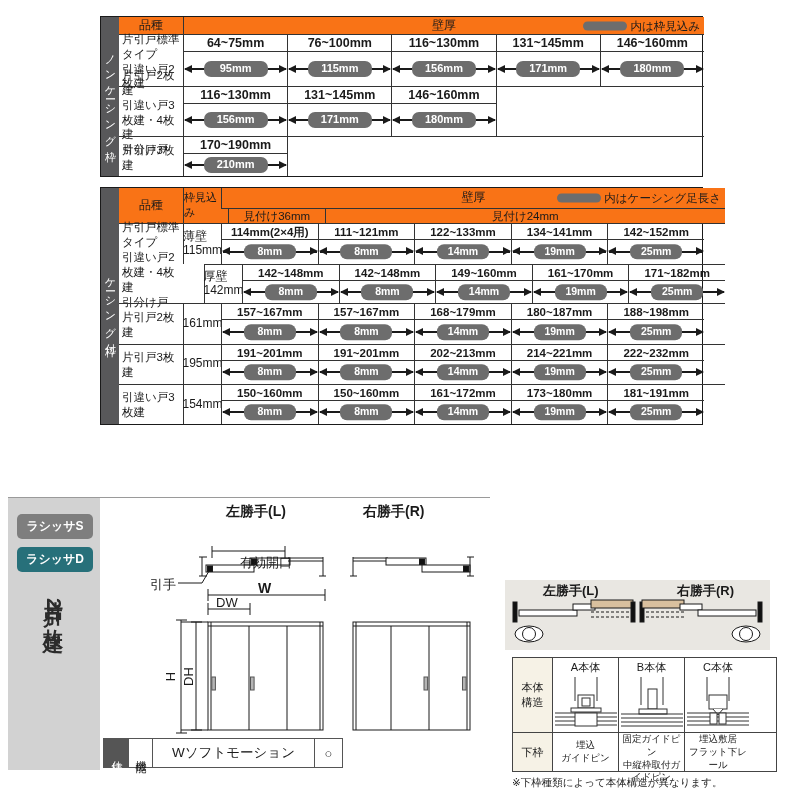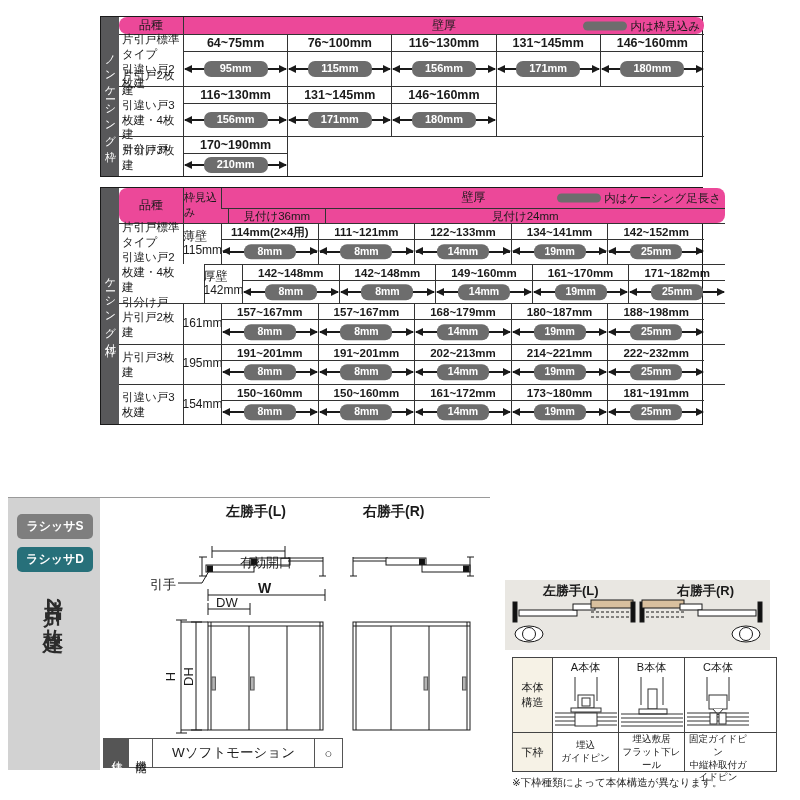--- a/index.html
+++ b/index.html
@@ -6,21 +6,21 @@
   body { background:#fff; font-family:"Liberation Sans","DejaVu Sans",sans-serif; color:#1a1a1a; }
   #page { position:relative; width:800px; height:800px; background:#fff; overflow:hidden; }
   .pre { white-space:pre-line; }
   .abs { position:absolute; }
 
   
   .dtable { position:absolute; display:flex; border:1.5px solid #1a1a1a; background:#fff; }
   .vbar { width:18px; background:#58585a; color:#fff; display:flex; align-items:center; justify-content:center;
           writing-mode:vertical-rl; font-size:11px; letter-spacing:3px; }
   .tbody { flex:1; display:flex; flex-direction:column; }
-  .hdr { background:#ec4899;border-radius:8px; }
+  .hdr { background:#f97316; }
   .trow { display:flex; }
   .bt { border-top:1px solid #333; }
   .bl { border-left:1px solid #333; }
   .lblcell { width:64px; font-size:11.5px; line-height:1.3; padding:2px 0 0 3px; display:flex; flex-direction:column; justify-content:center; }
   .kindhead { width:64px; display:flex; align-items:center; justify-content:center; font-size:12px; }
   .wallwrap { flex:1; position:relative; display:flex; align-items:center; justify-content:center; font-size:12px; }
   .notebox { position:absolute; right:4px; top:50%; transform:translateY(-50%); display:flex; align-items:center; gap:3px; font-size:11.5px; }
   .notepill { width:44px; height:9px; background:#6d6d6d; border-radius:5px; display:inline-block; }
   .col { display:flex; flex-direction:column;justify-content:center; }
   .c1 { width:104.2px; } .c2 { width:96.6px; }
@@ -652,24 +652,24 @@
         </svg>
       </div>
     </div>
     <div class="crow" style="height:38px;">
       <div class="clbl">下枠</div>
       <div class="ccell">
           <div class="cfoot pre">埋込
 ガイドピン</div>
         </div>
       <div class="ccell">
+          <div class="cfoot pre">固定ガイドピン
+中縦枠取付ガイドピン</div>
+        </div>
+      <div class="ccell">
           <div class="cfoot pre">埋込敷居
 フラット下レール</div>
-        </div>
-      <div class="ccell">
-          <div class="cfoot pre">固定ガイドピン
-中縦枠取付ガイドピン</div>
         </div>
     </div>
   </div>
   <div id="cnote">※下枠種類によって本体構造が異なります。</div>
 
 </div>
 
 </body></html>

